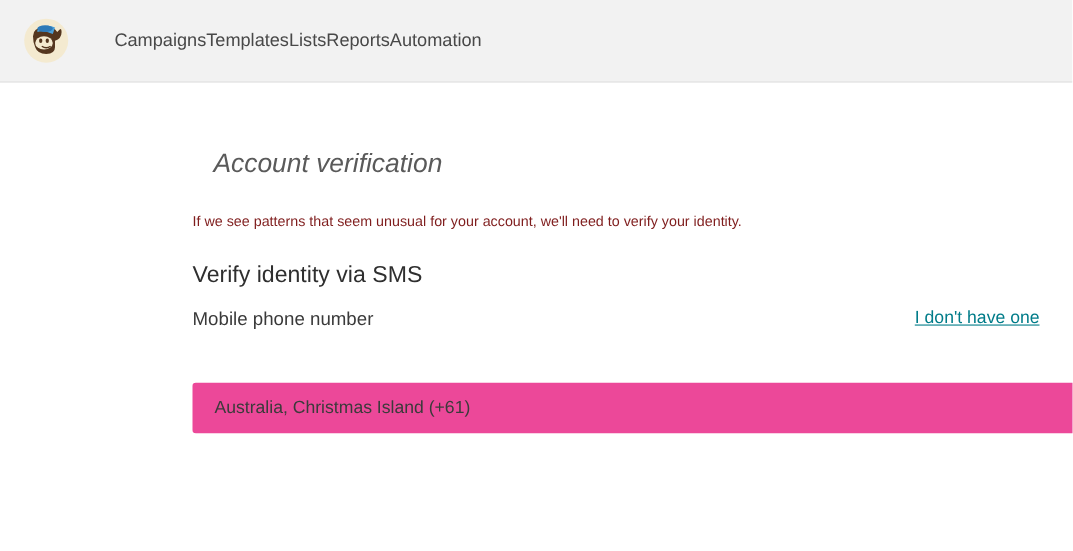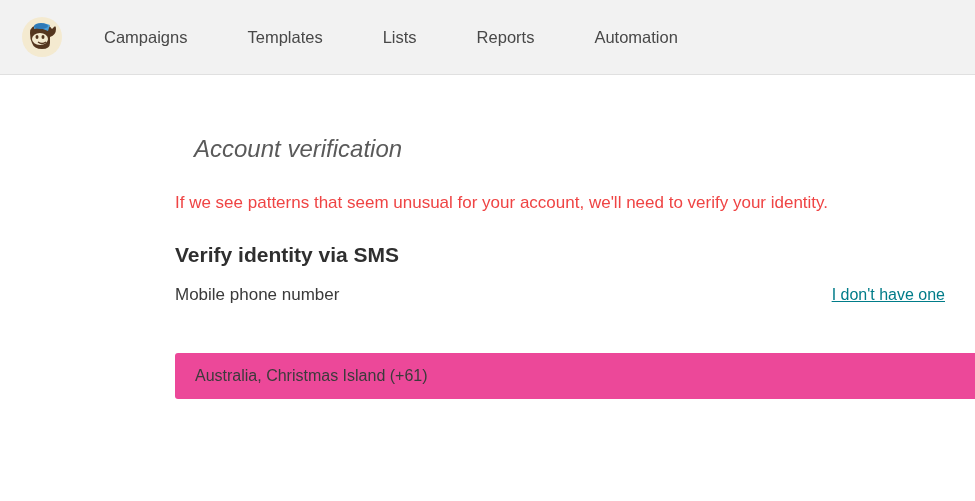--- a/index.html
+++ b/index.html
@@ -1,25 +1,25 @@
 <!DOCTYPE html>
 <html><head>
   <meta charset="utf-8">
   <style>
     * { margin: 0; padding: 0; box-sizing: border-box; }
     body { font-family: -apple-system, BlinkMacSystemFont, "Segoe UI", Helvetica, Arial, sans-serif; background: #fff; color: #241c15; width: 975px; }
     .topbar { background: #f2f2f2; border-bottom: 1px solid #e0e0e0; height: 75px; display: flex; align-items: center; padding: 0 20px; }
     .logo { width: 44px; height: 44px; display: flex; align-items: center; justify-content: center; margin-right: 40px; }
-    .navlinks { display: flex; gap: 60px; }
+    .navlinks { display: flex; }
     .navlink { color: #484848; font-size: 16.5px; cursor: pointer; }
     .main { padding: 60px 0 0 175px; max-width: 950px; }
     .heading { font-size: 40px; font-weight: 700; color: #231f20; margin-bottom: 70px; letter-spacing: -0.5px; }
     .subheading { font-size: 24px; font-style: italic; font-weight: 400; color: #5a5a5a; margin-bottom: 30px; margin-left: 19px; }
-    .desc { font-size: 17px; color: #ef4444; margin-bottom: 30px; }
-    .method-title { font-size: 21px; color: #2f2f2f; margin-bottom: 18px; font-weight: 700; }
+    .desc { font-size: 13px; color: #7f1d1d; margin-bottom: 30px; }
+    .method-title { font-size: 21px; color: #2f2f2f; margin-bottom: 18px; font-weight: 400; }
     .row { display: flex; justify-content: space-between; align-items: center; margin-bottom: 8px; width: 770px; }
     .label { font-size: 17px; color: #3a3a3a; }
     .link { color: #007c89; font-size: 16px; cursor: pointer; text-decoration: underline; }
     .select { width: 908px; background: #ec4899; height: 46px; display: flex; align-items: center; justify-content: space-between; padding: 0 20px; border-radius: 3px; cursor: pointer; font-size: 16px; color: #3b3b3b; margin-top: 48px; }
     .chevron { font-size: 14px; color: #5a5a5a; }
   </style>
 </head>
 <body>
 
 <div class="topbar">

